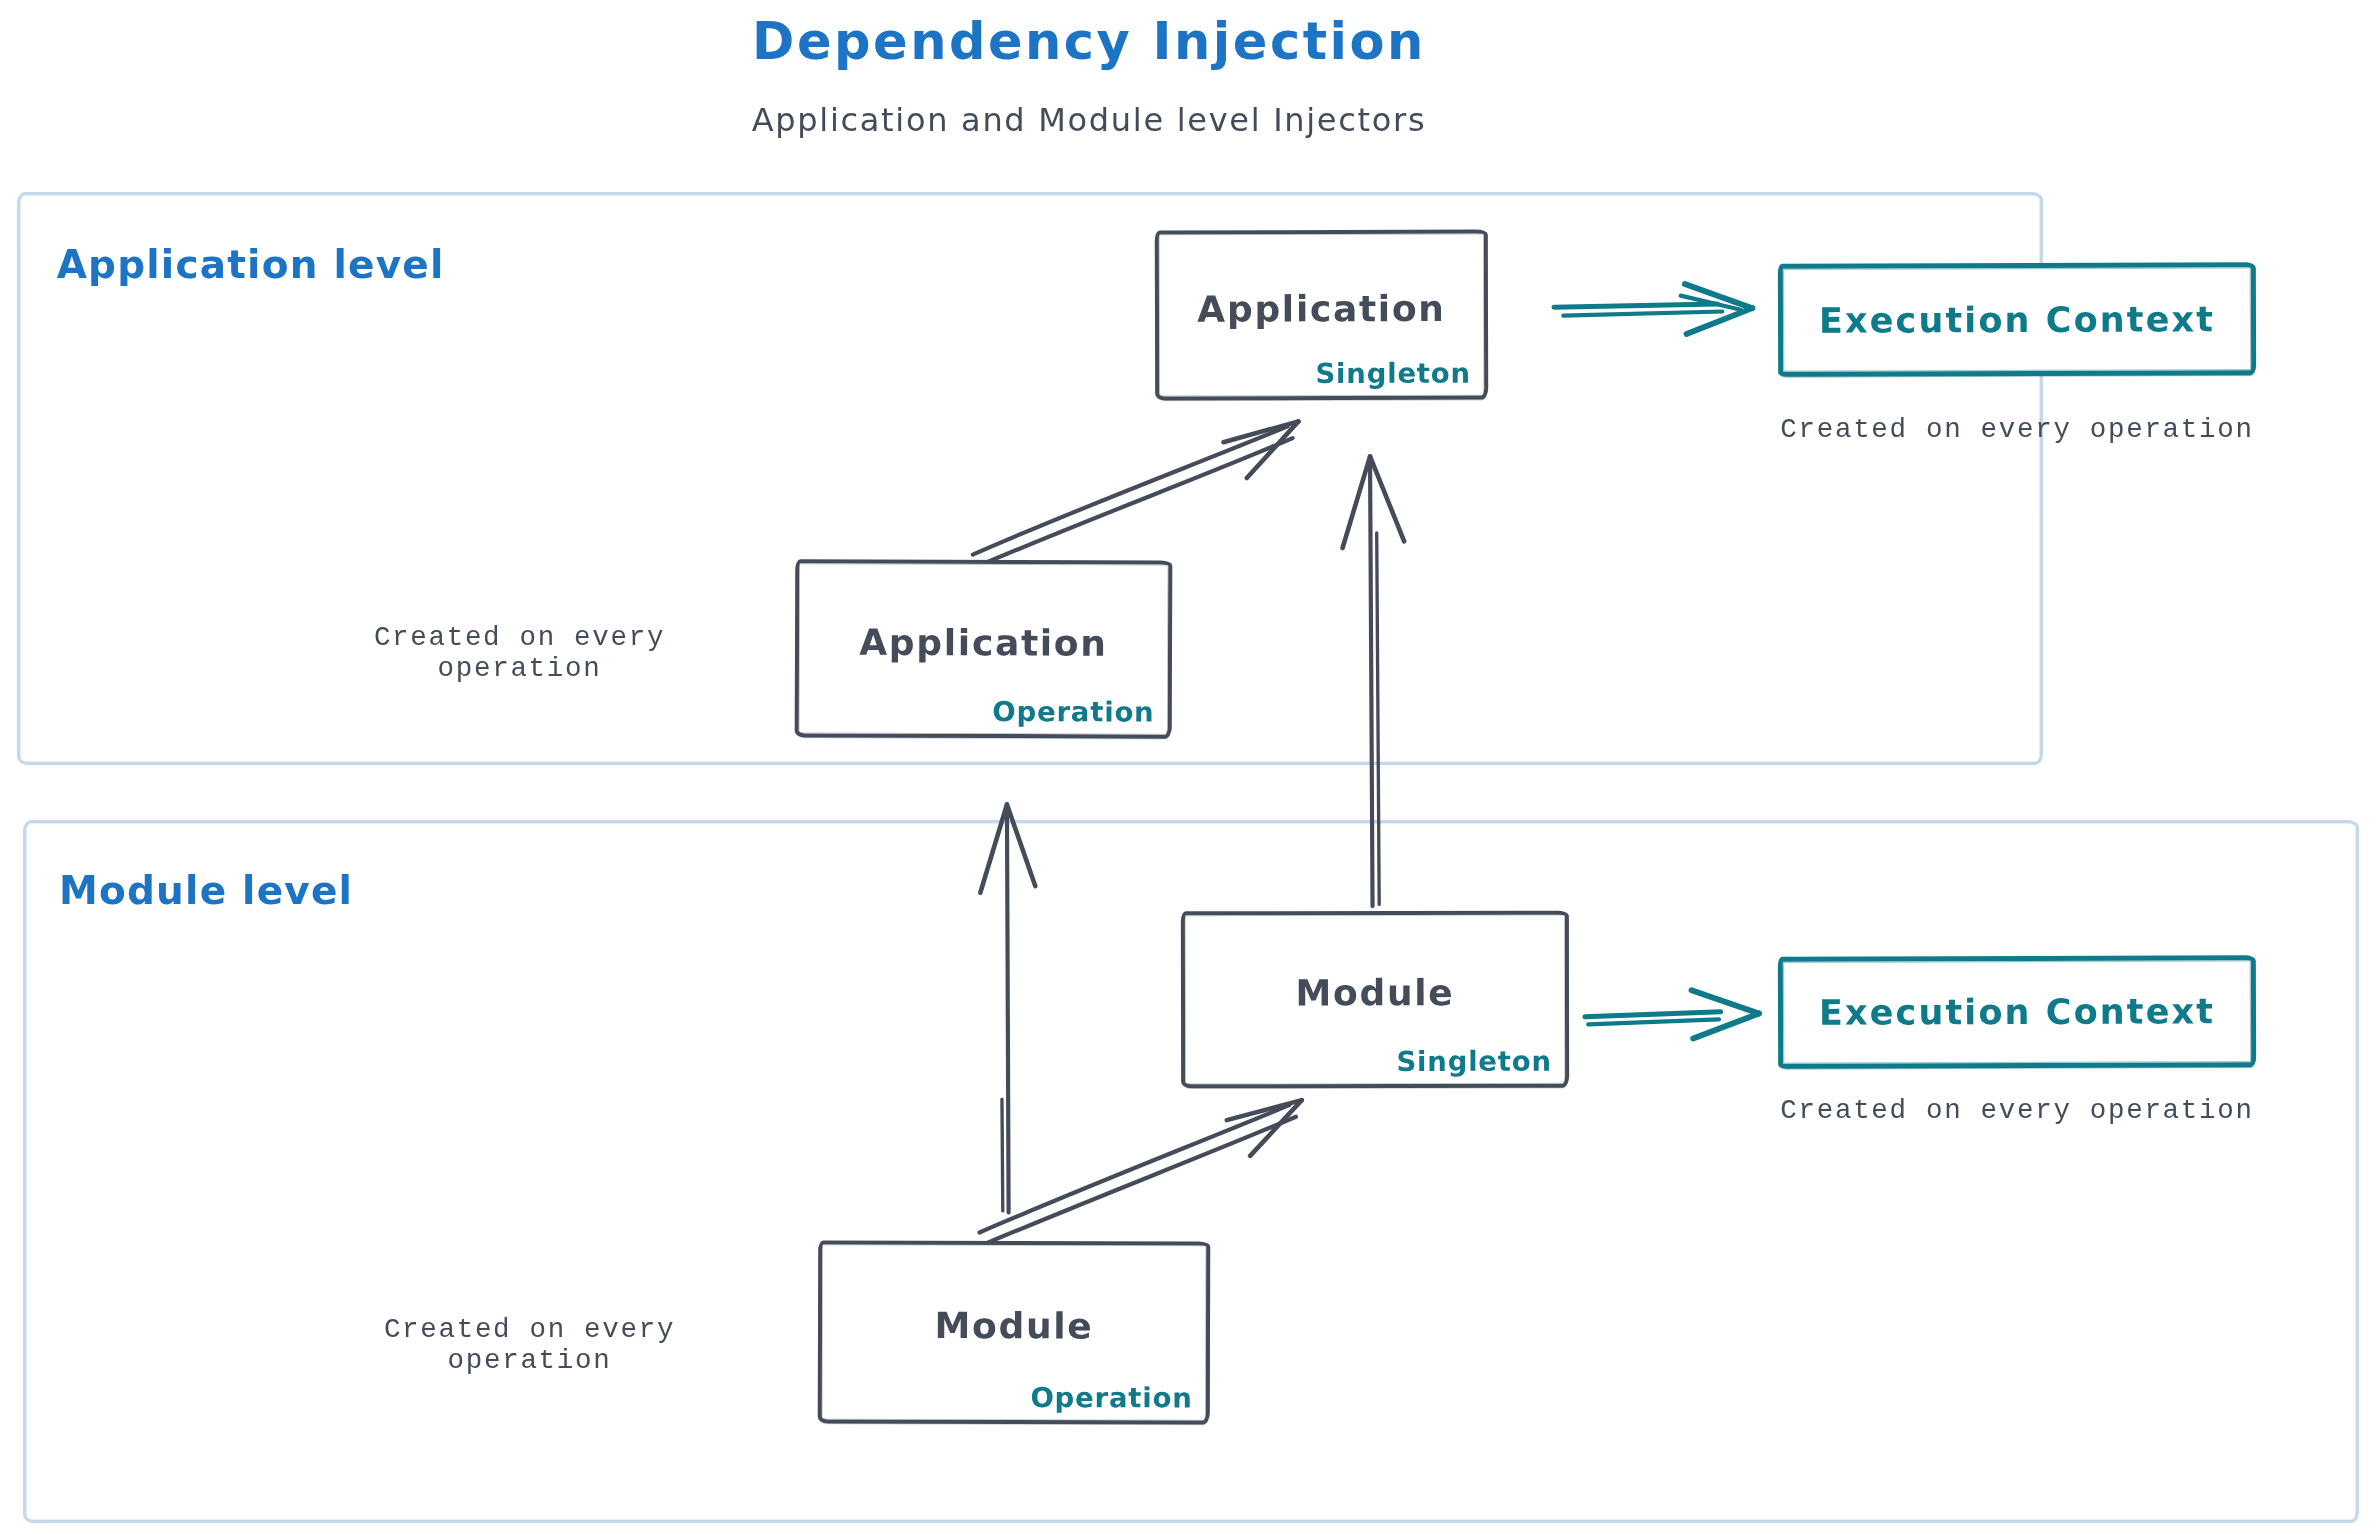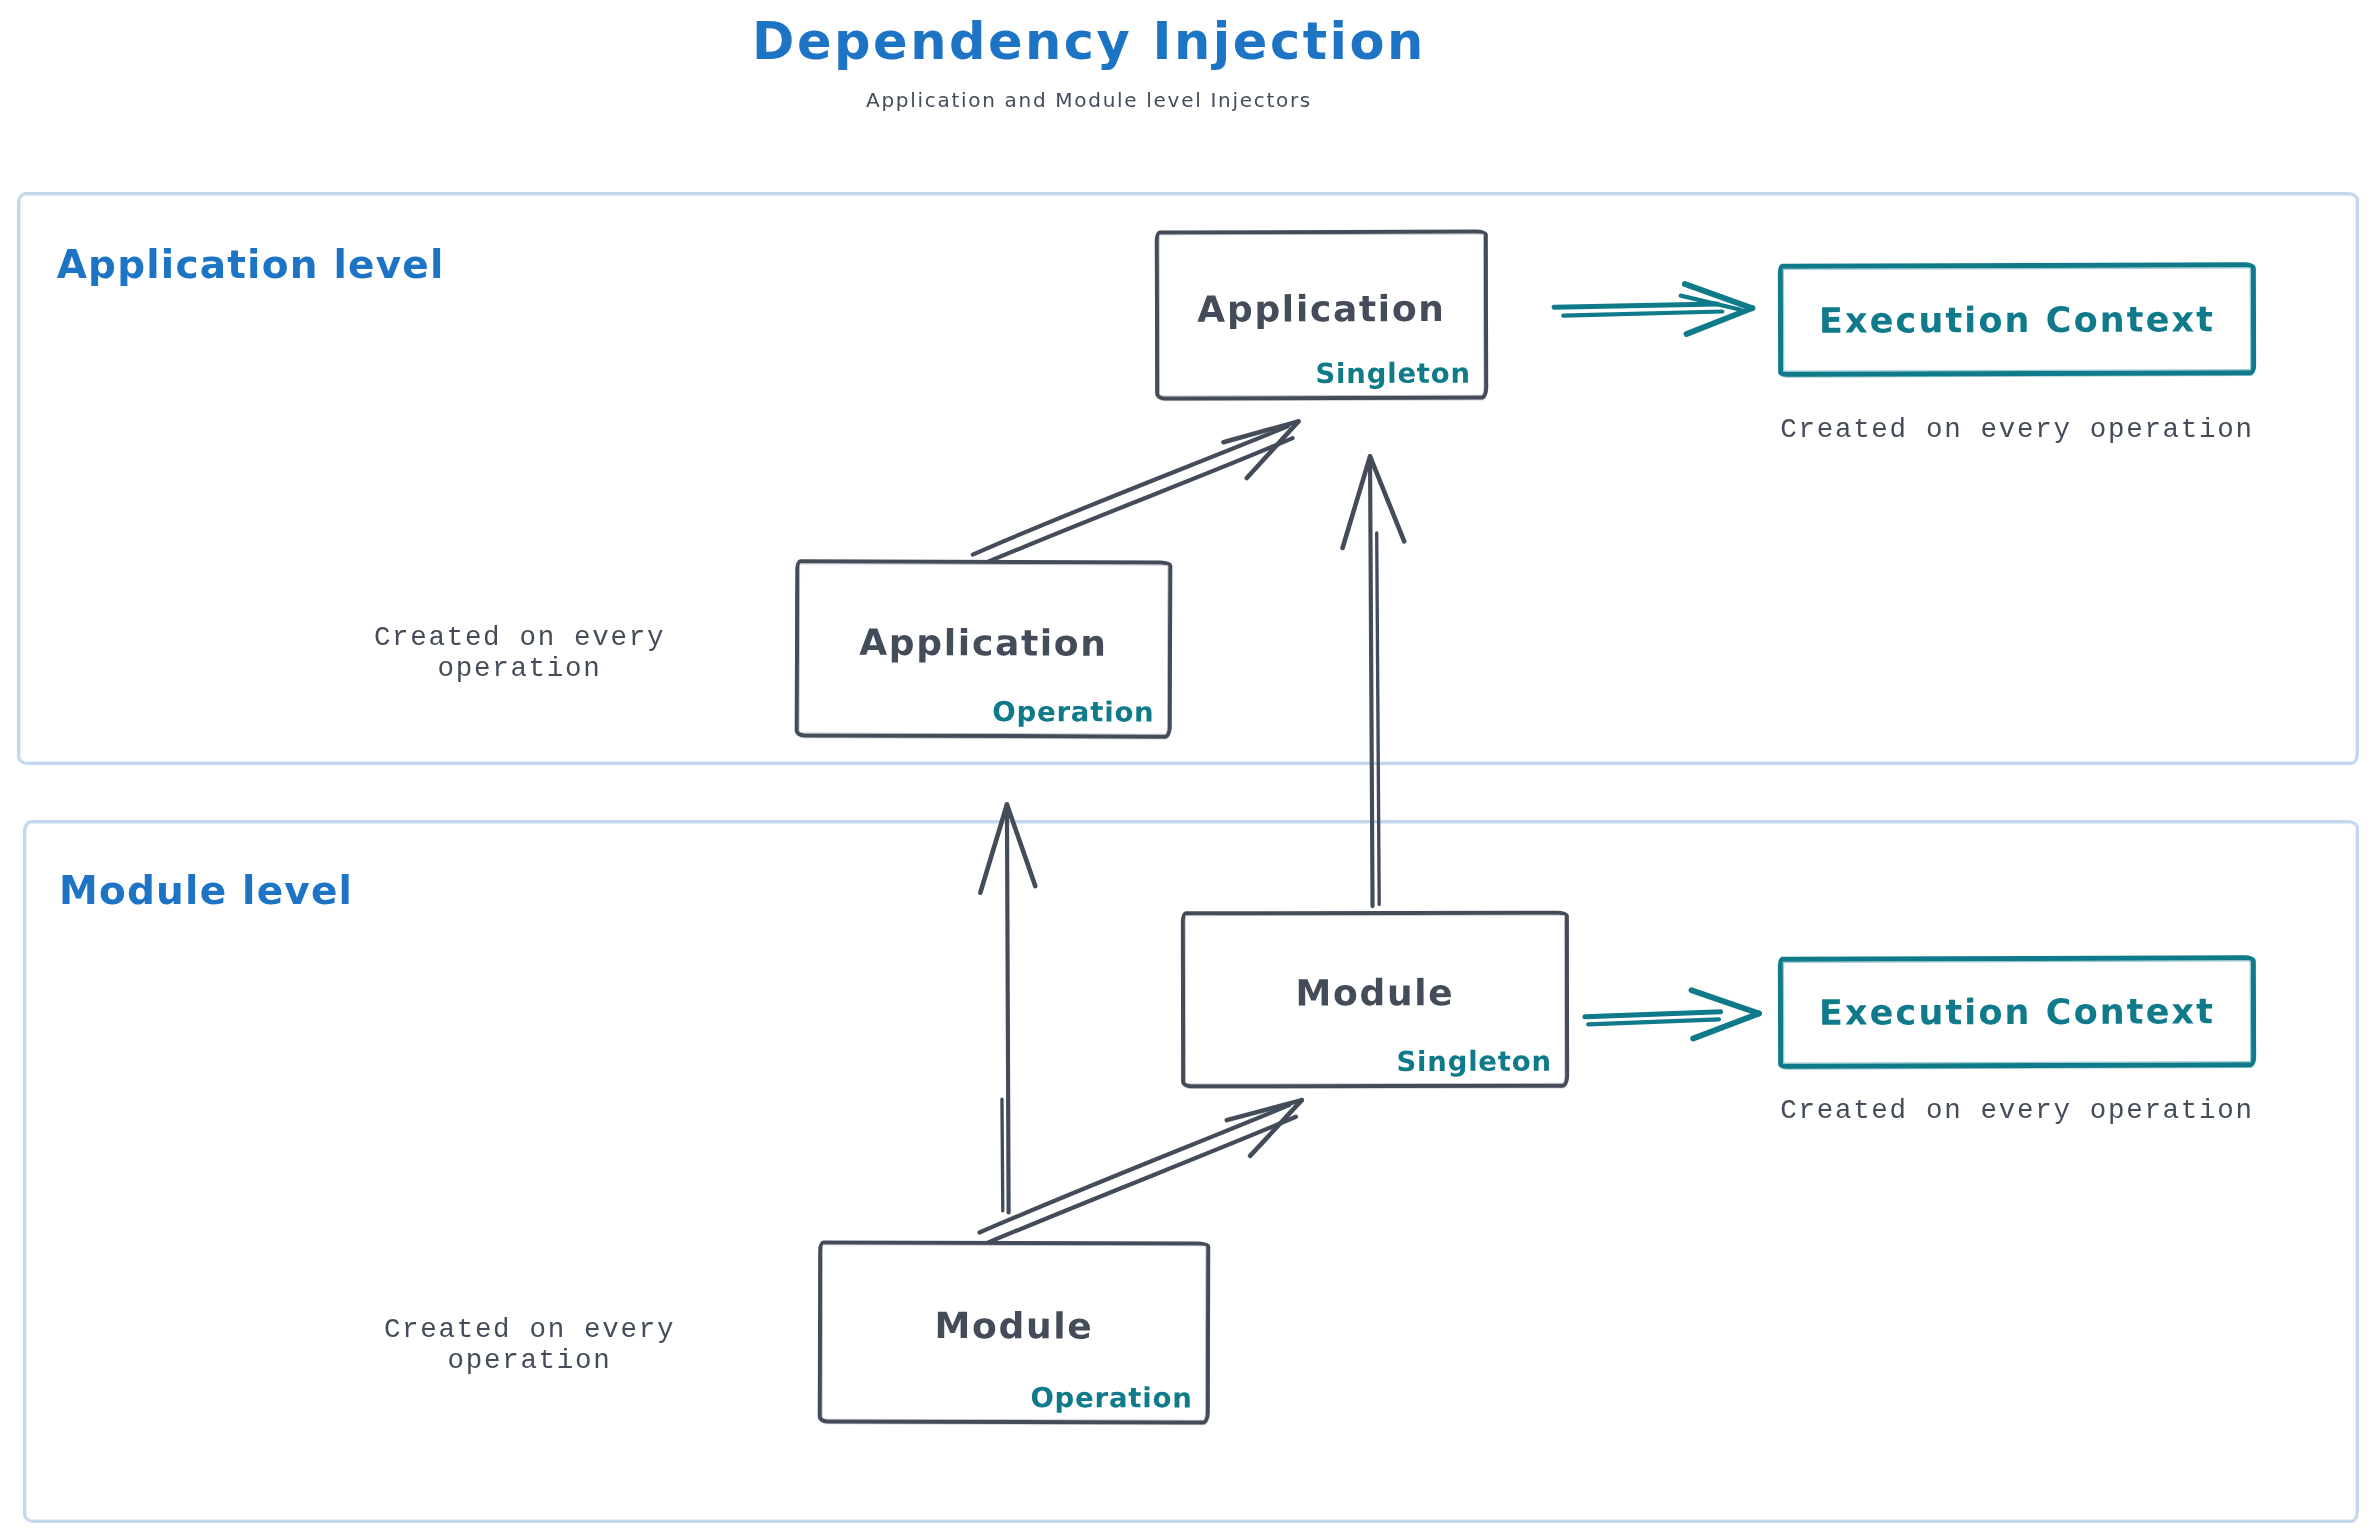--- a/index.html
+++ b/index.html
@@ -19,31 +19,31 @@
   }
   .canvas{position:relative;width:2377px;height:1534px;background:var(--canvas-bg);overflow:hidden;}
 
   
   .title-block{position:absolute;left:506px;top:11.7px;width:1166px;text-align:center;}
   .title-block h1{
     font-size:51px;font-weight:700;letter-spacing:2.5px;
     color:var(--accent-blue);
   }
   .title-block p{
-    margin-top:17px;font-size:20px;letter-spacing:1.7px;color:var(--ink);font-weight:500;
+    margin-top:30px;font-size:32px;letter-spacing:1.7px;color:var(--ink);font-weight:500;
   }
 
   
   .level{
     position:absolute;background:transparent;
     border:3.3px solid var(--container-border);
     border-radius:8.3px 11.7px 7.5px 10.8px / 10.8px 7.5px 11.7px 8.3px;
     box-shadow:inset 0 0 0 0.8px rgba(195,215,237,.55);
   }
-  .level-app{left:16.7px;top:192px;width:2342px;height:573px;}
+  .level-app{left:16.7px;top:192px;width:2026px;height:573px;}
   .level-module{left:23px;top:820px;width:2336px;height:703px;padding-left:11px;}
   .level-label{
     position:absolute;font-size:39px;font-weight:600;letter-spacing:1.2px;
     color:var(--accent-blue);
   }
   .level-app .level-label{left:37px;top:47px;}
   .level-module .level-label{left:33px;top:45px;}
 
   
   .sketch-box{

